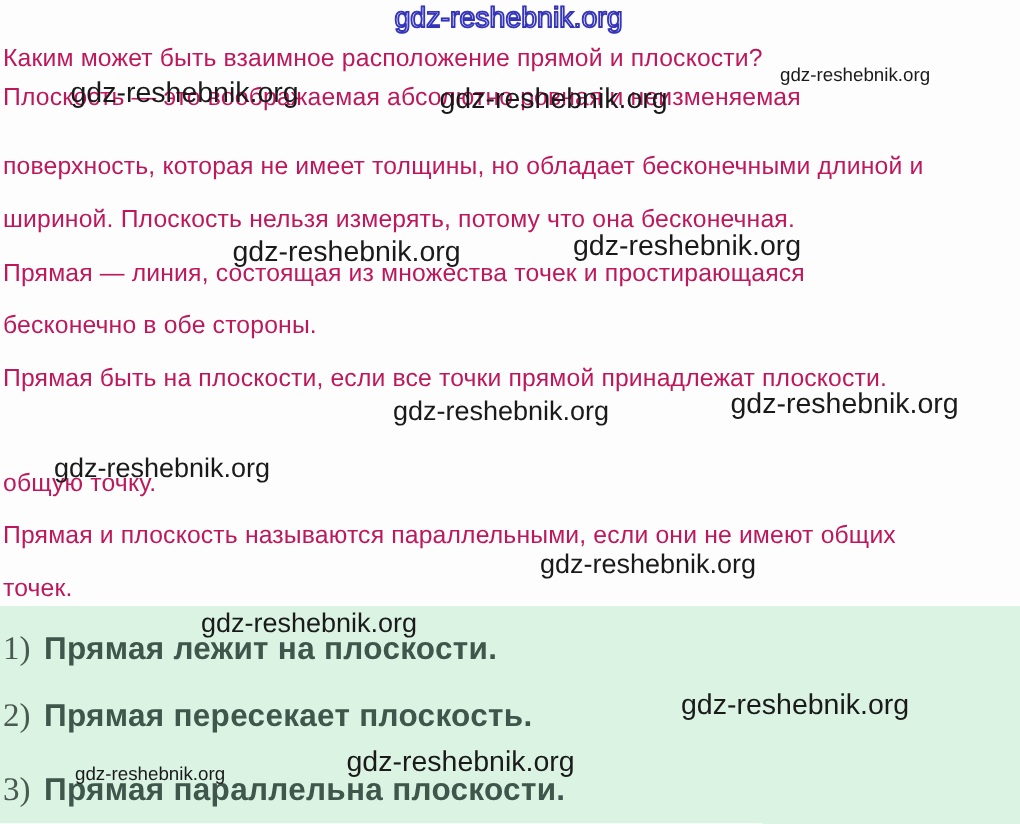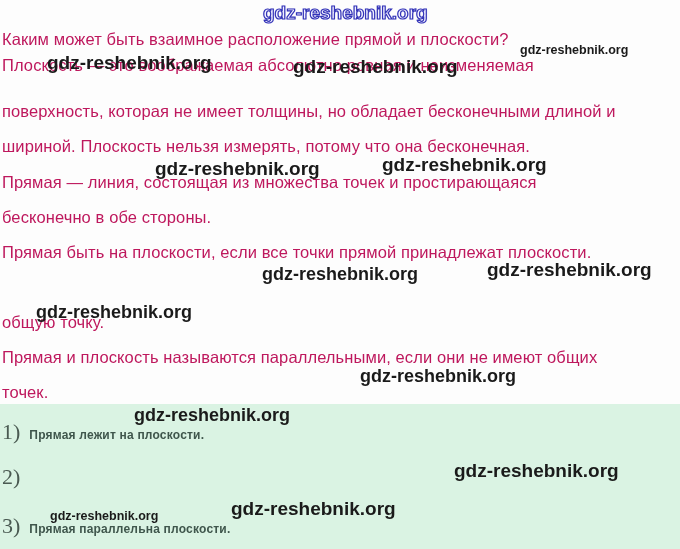--- a/index.html
+++ b/index.html
@@ -24,21 +24,21 @@
     position: absolute;
     left: 2px;
     font-size: 16.5px;
     line-height: 1.1;
     color: #be185d;
     white-space: nowrap;
     letter-spacing: 0.1px;
   }
   .wm {
     position: absolute;
-    font-weight: bold;
+    font-weight: normal;
     color: #1a1a1a;
     white-space: nowrap;
     line-height: 1;
   }
   .wm-outline {
     color: #f2f2ff;
     -webkit-text-stroke: 1.2px #3434b8;
     text-shadow: 0 0 1px #3434b8;
   }
   .item {
@@ -49,21 +49,21 @@
     white-space: nowrap;
   }
   .item-num {
     font-family: "Liberation Serif", serif;
     font-size: 22px;
     font-weight: normal;
     color: #4a5a52;
   }
   .item-label {
     margin-left: 9px;
-    font-size: 12px;
+    font-size: 21px;
     font-weight: bold;
     color: #3f564c;
     letter-spacing: 0.2px;
   }
 </style>
 </head>
 <body>
 
 <div class="page">
 
@@ -80,20 +80,21 @@
   <div class="tl" style="top:313px">общую точку.</div>
   <div class="tl" style="top:348px">Прямая и плоскость называются параллельными, если они не имеют общих</div>
   <div class="tl" style="top:383px">точек.</div>
 
   <div class="item" style="top:419px">
     <span class="item-num">1)</span>
     <span class="item-label">Прямая лежит на плоскости.</span>
   </div>
   <div class="item" style="top:464px">
     <span class="item-num">2)</span>
+    <span class="item-label">Прямая пересекает плоскость.</span>
   </div>
   <div class="item" style="top:513px">
     <span class="item-num">3)</span>
     <span class="item-label">Прямая параллельна плоскости.</span>
   </div>
 
   <div class="wm wm-outline" style="left:263px; top:3px;  font-size:19px">gdz-reshebnik.org</div>
   <div class="wm" style="left:47px;  top:53px;  font-size:19px">gdz-reshebnik.org</div>
   <div class="wm" style="left:293px; top:57px;  font-size:19px">gdz-reshebnik.org</div>
   <div class="wm" style="left:520px; top:44px;  font-size:12.5px">gdz-reshebnik.org</div>

